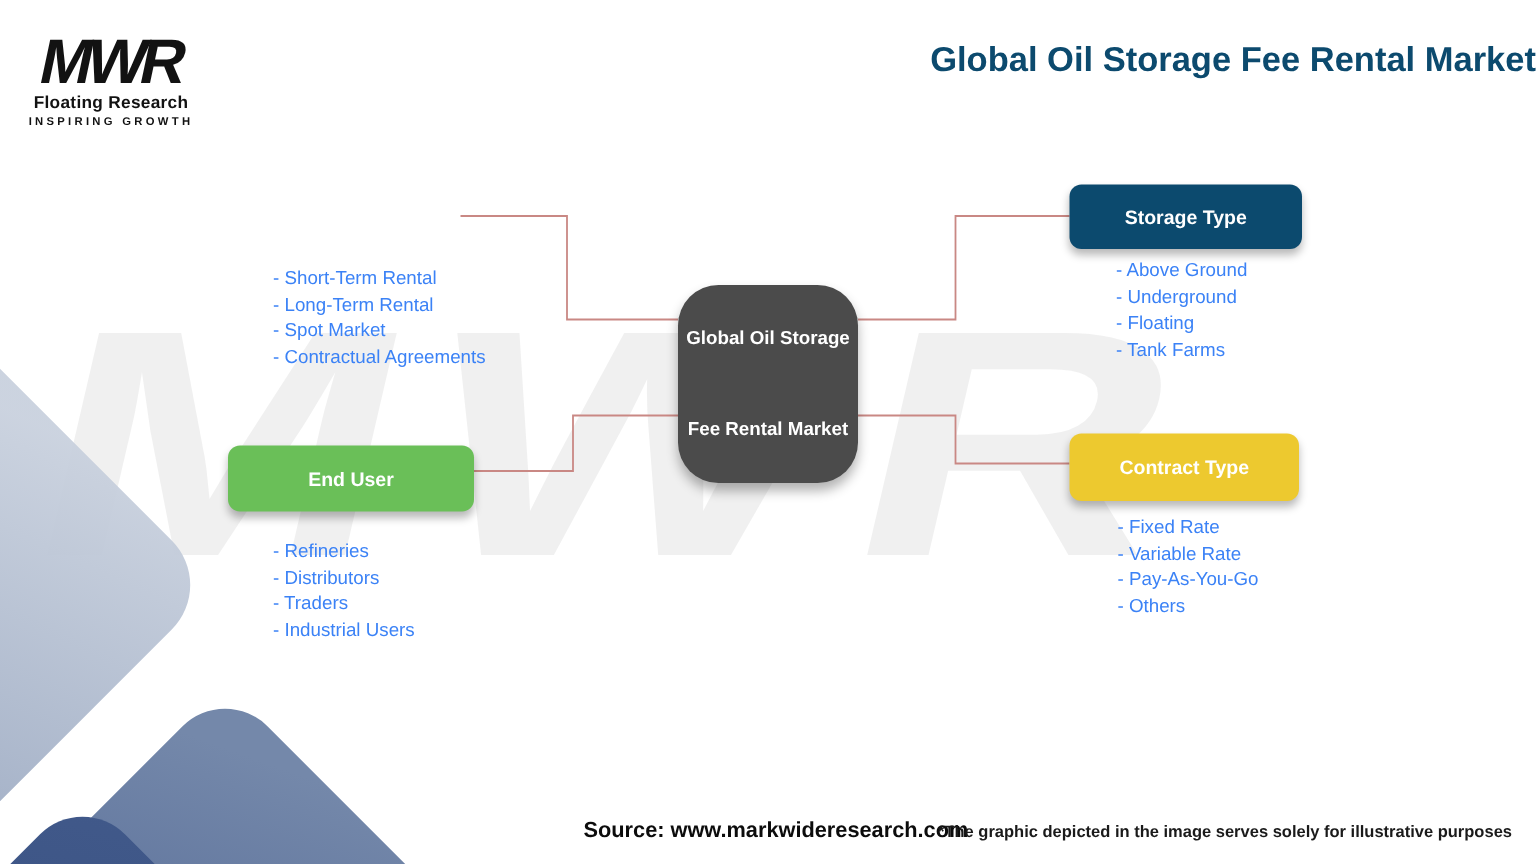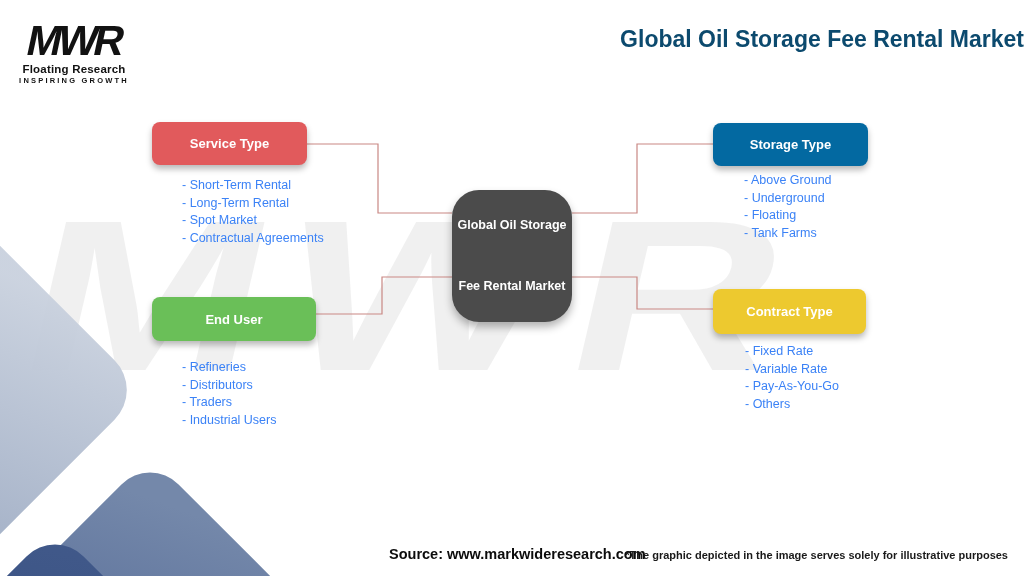--- a/index.html
+++ b/index.html
@@ -97,24 +97,21 @@
     <polyline points="572,213 637,213 637,144 713,144" fill="none" stroke="#c98884" stroke-width="1.2"></polyline>
     <polyline points="452,277 382,277 382,314 316,314" fill="none" stroke="#c98884" stroke-width="1.2"></polyline>
     <polyline points="572,277 637,277 637,309 713,309" fill="none" stroke="#c98884" stroke-width="1.2"></polyline>
   </svg>
 
   <div class="center-node" style="background-color: rgb(75, 75, 75);">
     <span>Global Oil Storage</span>
     <span>Fee Rental Market</span>
   </div>
 
-  <div class="cat-box box-service" style="background-color: rgb(225, 90, 92);">
-    <span>Service Type</span>
-  </div>
-  <div class="cat-box box-storage" style="background-color: #0369a1;">
+  <div class="cat-box box-storage" style="background-color: #0c4a6e;">
     <span>Storage Type</span>
   </div>
   <div class="cat-box box-enduser" style="background-color: rgb(106, 191, 88);">
     <span>End User</span>
   </div>
   <div class="cat-box box-contract" style="background-color: rgb(237, 201, 47);">
     <span>Contract Type</span>
   </div>
 
   <div class="item-list list-service">

